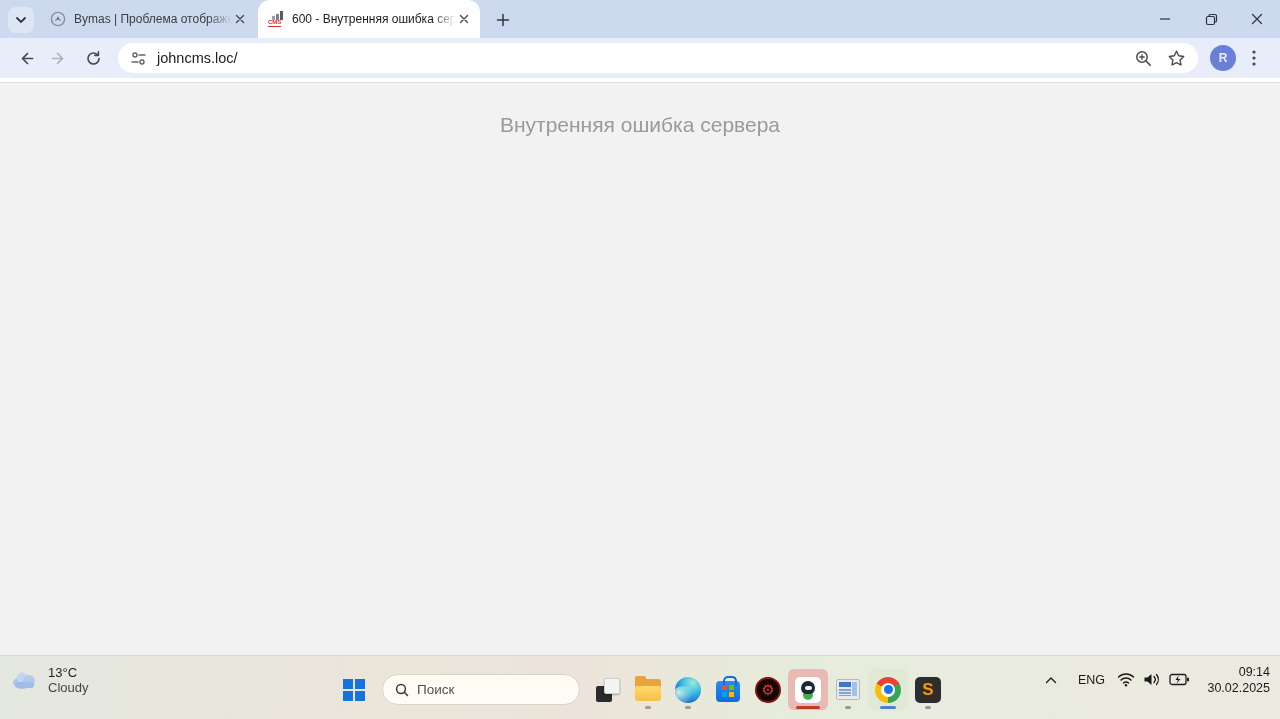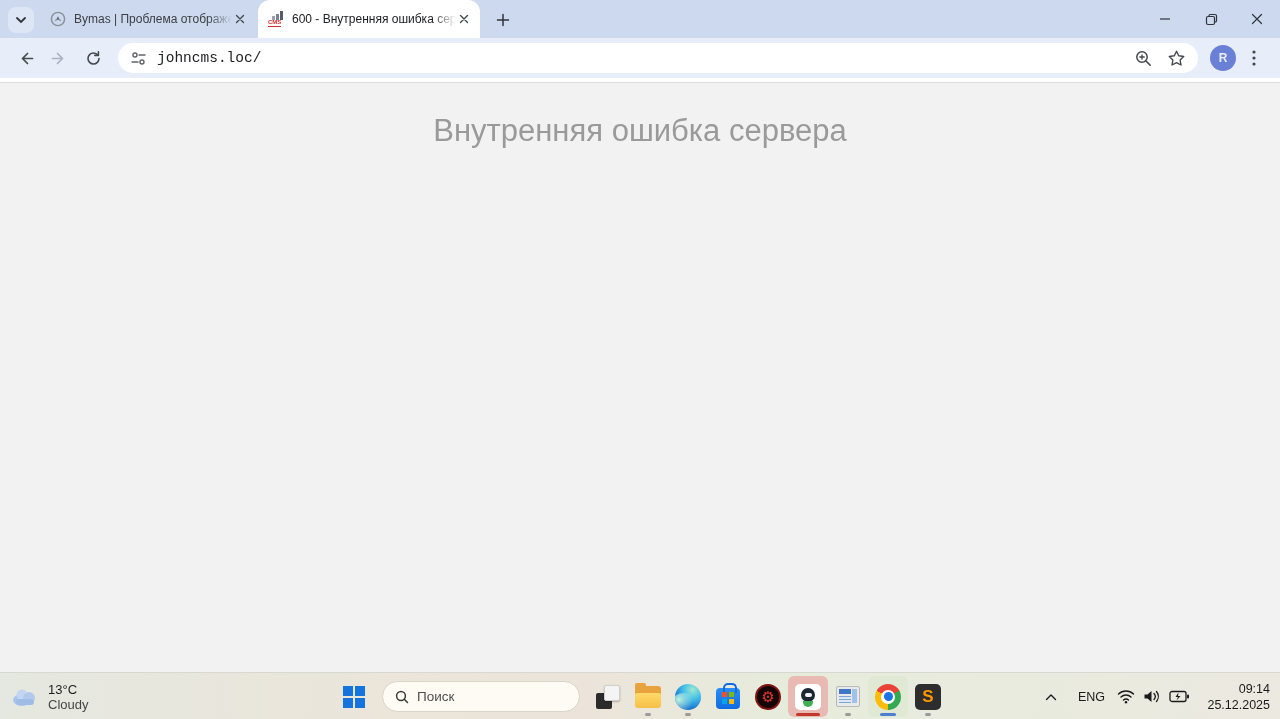--- a/index.html
+++ b/index.html
@@ -32,42 +32,42 @@
   .fav-cms .cms-text { position:absolute; bottom:0; left:0; font-size:6px; font-weight:bold; color:#d32f2f;
     letter-spacing:0; line-height:7px; border-bottom:1px solid #d32f2f; }
 
   
   .toolbar { position:absolute; top:38px; left:0; right:0; height:40px; background:#e8eef9;
     display:flex; align-items:center; }
   .nav-btn { width:34px; height:34px; display:flex; align-items:center; justify-content:center; border-radius:50%; }
   .nav-back { margin-left:8px; }
   .omnibox { margin-left:8px; height:30px; width:1080px; background:#ffffff; border-radius:15px;
     display:flex; align-items:center; padding:0 12px; }
-  .omni-url { flex:1; margin-left:10px; font-size:14.5px; color:#202124;font-family:Liberation Mono, monospace; }
+  .omni-url { flex:1; margin-left:10px; font-size:14.5px; color:#202124; }
   .omni-right { display:flex; align-items:center; gap:14px; }
   .avatar { width:26px; height:26px; border-radius:50%; background:#6a7fd6; color:#e9ecfb; font-size:12px;
     font-weight:bold; display:flex; align-items:center; justify-content:center; margin-left:12px; }
   .kebab { width:24px; height:24px; display:flex; align-items:center; justify-content:center; margin-left:6px; margin-right:8px; }
 
   
   .page { position:absolute; top:78px; left:0; right:0; bottom:47px; background:#f2f2f2; text-align:center; }
   .page-top { height:5px; background:#ffffff; border-bottom:1px solid #dddddd; }
   .err-code { margin-top:158px; font-size:128px; line-height:1; font-weight:100; color:#a8a8a8; letter-spacing:2px; }
-  .err-title { margin-top:30px; font-size:31px; font-weight:300; color:#9a9a9a; }
+  .err-title { margin-top:30px; font-size:21px; font-weight:300; color:#9a9a9a; }
   .err-msg { margin:32px auto 0; width:520px; font-size:16.5px; line-height:26px; color:#8d8d8d; }
 
   
-  .taskbar { position:absolute; left:0; right:0; bottom:0; height:47px;
+  .taskbar { position:absolute; left:0; right:0; bottom:0; height:64px;
     background:linear-gradient(90deg,#e5e8e0 0%,#ebe5da 30%,#ece4da 46%,#e6ecdc 62%,#e9ebdf 78%,#ece9e0 100%);
     border-top:1px solid #d8d8d2; }
   .weather { position:absolute; left:10px; top:4px; display:flex; align-items:center; gap:8px; height:39px; }
   .weather-temp { font-size:13px; color:#1f1f1f; }
   .weather-cond { font-size:13px; color:#464646; }
 
-  .tb-center { position:absolute; left:334px; top:3px; height:41px; display:flex; align-items:center;justify-content:flex-end; }
+  .tb-center { position:absolute; left:334px; top:13px; height:41px; display:flex; align-items:center;justify-content:flex-end; }
   .tb-tile { width:40px; height:41px; display:flex; align-items:center; justify-content:center; position:relative; }
   .start-logo { width:22px; height:22px; display:grid; grid-template-columns:10px 10px; grid-template-rows:10px 10px; gap:2px; }
   .start-logo i { background:#1573de; display:block; }
 
   .tb-search { width:198px; height:31px; margin:0 8px; background:#fdfbf3; border:1px solid #d9d5c9;
     border-radius:16px; display:flex; align-items:center; padding:0 12px; gap:8px; }
   .tb-search input { border:none; outline:none; background:transparent; font-size:13.5px; color:#4f4f4f; width:140px;
     font-family:"Liberation Sans",sans-serif; }
   .tb-search input::placeholder { color:#4f4f4f; }
 
@@ -376,17 +376,17 @@
           <path d="M13.5 2.5a8 8 0 0 1 0 10" fill="none" stroke="#1b1b1b" stroke-width="1.3" stroke-linecap="round"></path>
         </svg>
         <svg width="21" height="13" viewBox="0 0 21 13">
           <rect x="1" y="1.5" width="16" height="10" rx="2" fill="none" stroke="#1b1b1b" stroke-width="1.3"></rect>
           <rect x="18" y="4.5" width="2" height="4" rx="1" fill="#1b1b1b"></rect>
           <path d="M9.5 2.5L6.5 7h2.5l-1.5 3.5L11.5 6H9z" fill="#1b1b1b"></path>
         </svg>
       </div>
       <div class="tray-clock">
         <div>09:14</div>
-        <div>25.12.2025</div>
+        <div>30.02.2025</div>
       </div>
     </div>
   </div>
 </div>
 
 </body></html>

